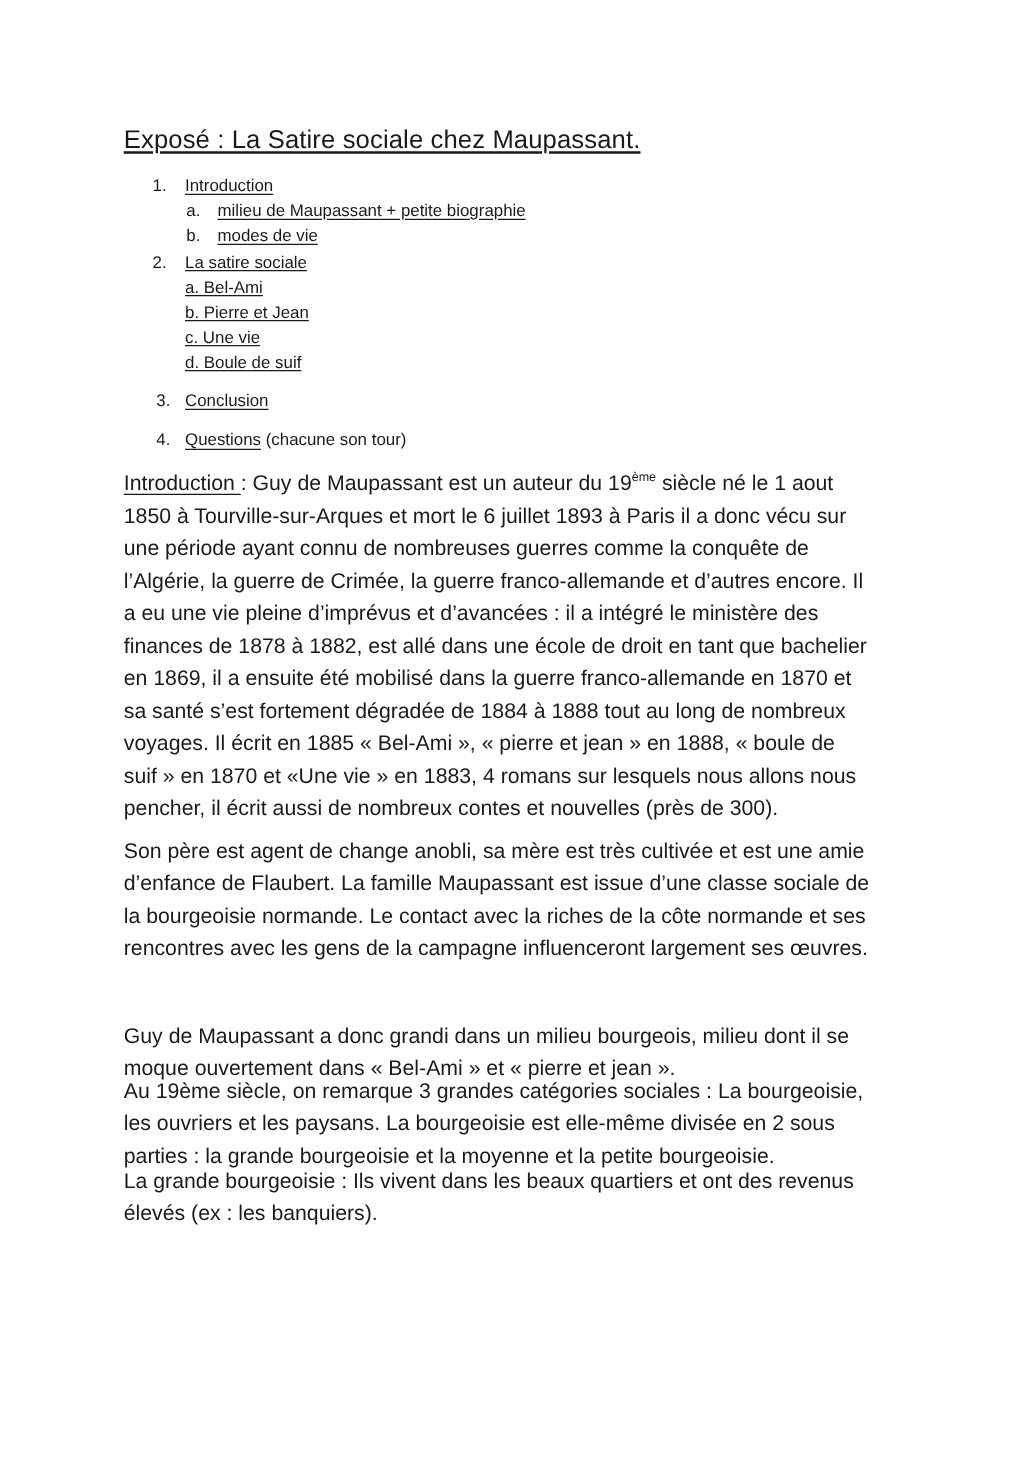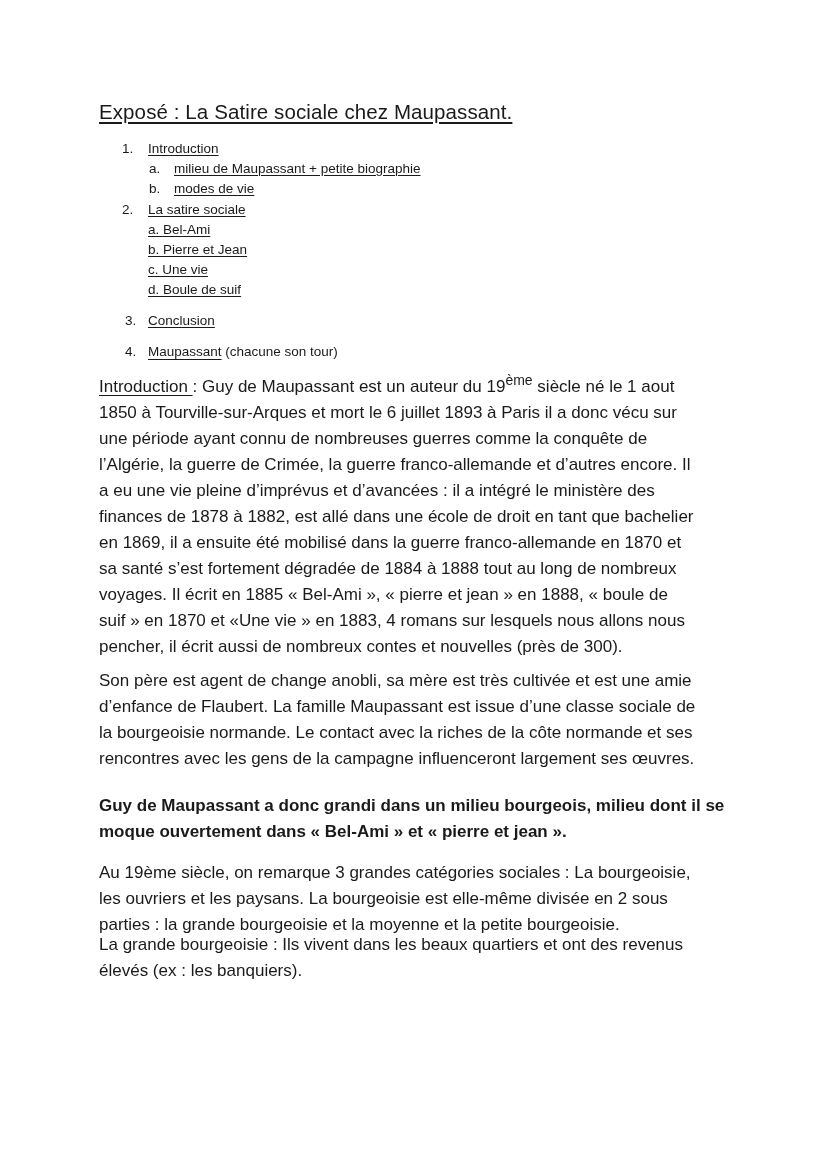--- a/index.html
+++ b/index.html
@@ -61,21 +61,21 @@
       width: 650px;
       font-size: 17px;
       line-height: 26px;
       white-space: normal;
     }
     .para .line {
       display: block;
       white-space: nowrap;
     }
     .u { text-decoration: underline; text-underline-offset: 3px; }
-    sup { font-size: 14px; line-height: 0; vertical-align: 7px; }
+    sup { font-size: 10px; line-height: 0; vertical-align: 7px; }
   </style>
 </head>
 <body>
 
 <div class="page">
 
   <div class="title">Exposé : La Satire sociale chez Maupassant.</div>
 
   <div class="outline">
 
@@ -115,21 +115,21 @@
       <span class="ol-label" style="left:148px;">d. Boule de suif</span>
     </div>
 
     <div class="ol-item" style="top:312px;">
       <span class="ol-num" style="left:125px;">3.</span>
       <span class="ol-label" style="left:148px;"> Conclusion</span>
     </div>
 
     <div class="ol-item" style="top:343px;">
       <span class="ol-num" style="left:125px;">4.</span>
-      <span style="position:absolute; left:148px; white-space:nowrap;"><span class="u"> Maupassant</span><span class="ol-suffix"> (chacune son tour)</span></span>
+      <span style="position:absolute; left:148px; white-space:nowrap;"><span class="u"> Questions</span><span class="ol-suffix"> (chacune son tour)</span></span>
     </div>
   </div>
 
   <div class="para" style="top:374px;">
     <span class="line"><span class="u">Introduction </span><span>: Guy de Maupassant est un auteur du 19</span><sup>ème</sup><span> siècle né le 1 aout</span></span>
     <span class="line">1850 à Tourville-sur-Arques et mort le 6 juillet 1893 à Paris il a donc vécu sur</span>
     <span class="line">une période ayant connu de nombreuses guerres comme la conquête de</span>
     <span class="line">l’Algérie, la guerre de Crimée, la guerre franco-allemande et d’autres encore. Il</span>
     <span class="line">a eu une vie pleine d’imprévus et d’avancées : il a intégré le ministère des</span>
     <span class="line">finances de 1878 à 1882, est allé dans une école de droit en tant que bachelier</span>
@@ -140,21 +140,21 @@
     <span class="line">pencher, il écrit aussi de nombreux contes et nouvelles (près de 300).</span>
   </div>
 
   <div class="para" style="top:668px;">
     <span class="line">Son père est agent de change anobli, sa mère est très cultivée et est une amie</span>
     <span class="line">d’enfance de Flaubert. La famille Maupassant est issue d’une classe sociale de</span>
     <span class="line">la bourgeoisie normande. Le contact avec la riches de la côte normande et ses</span>
     <span class="line">rencontres avec les gens de la campagne influenceront largement ses œuvres.</span>
   </div>
 
-  <div class="para" style="top:793px;font-weight:bold;">
+  <div class="para" style="top:816px;">
     <span class="line">Guy de Maupassant a donc grandi dans un milieu bourgeois, milieu dont il se</span>
     <span class="line">moque ouvertement dans « Bel-Ami » et « pierre et jean ».</span>
   </div>
 
   <div class="para" style="top:860px;">
     <span class="line">Au 19ème siècle, on remarque 3 grandes catégories sociales : La bourgeoisie,</span>
     <span class="line">les ouvriers et les paysans. La bourgeoisie est elle-même divisée en 2 sous</span>
     <span class="line">parties : la grande bourgeoisie et la moyenne et la petite bourgeoisie.</span>
   </div>
 

